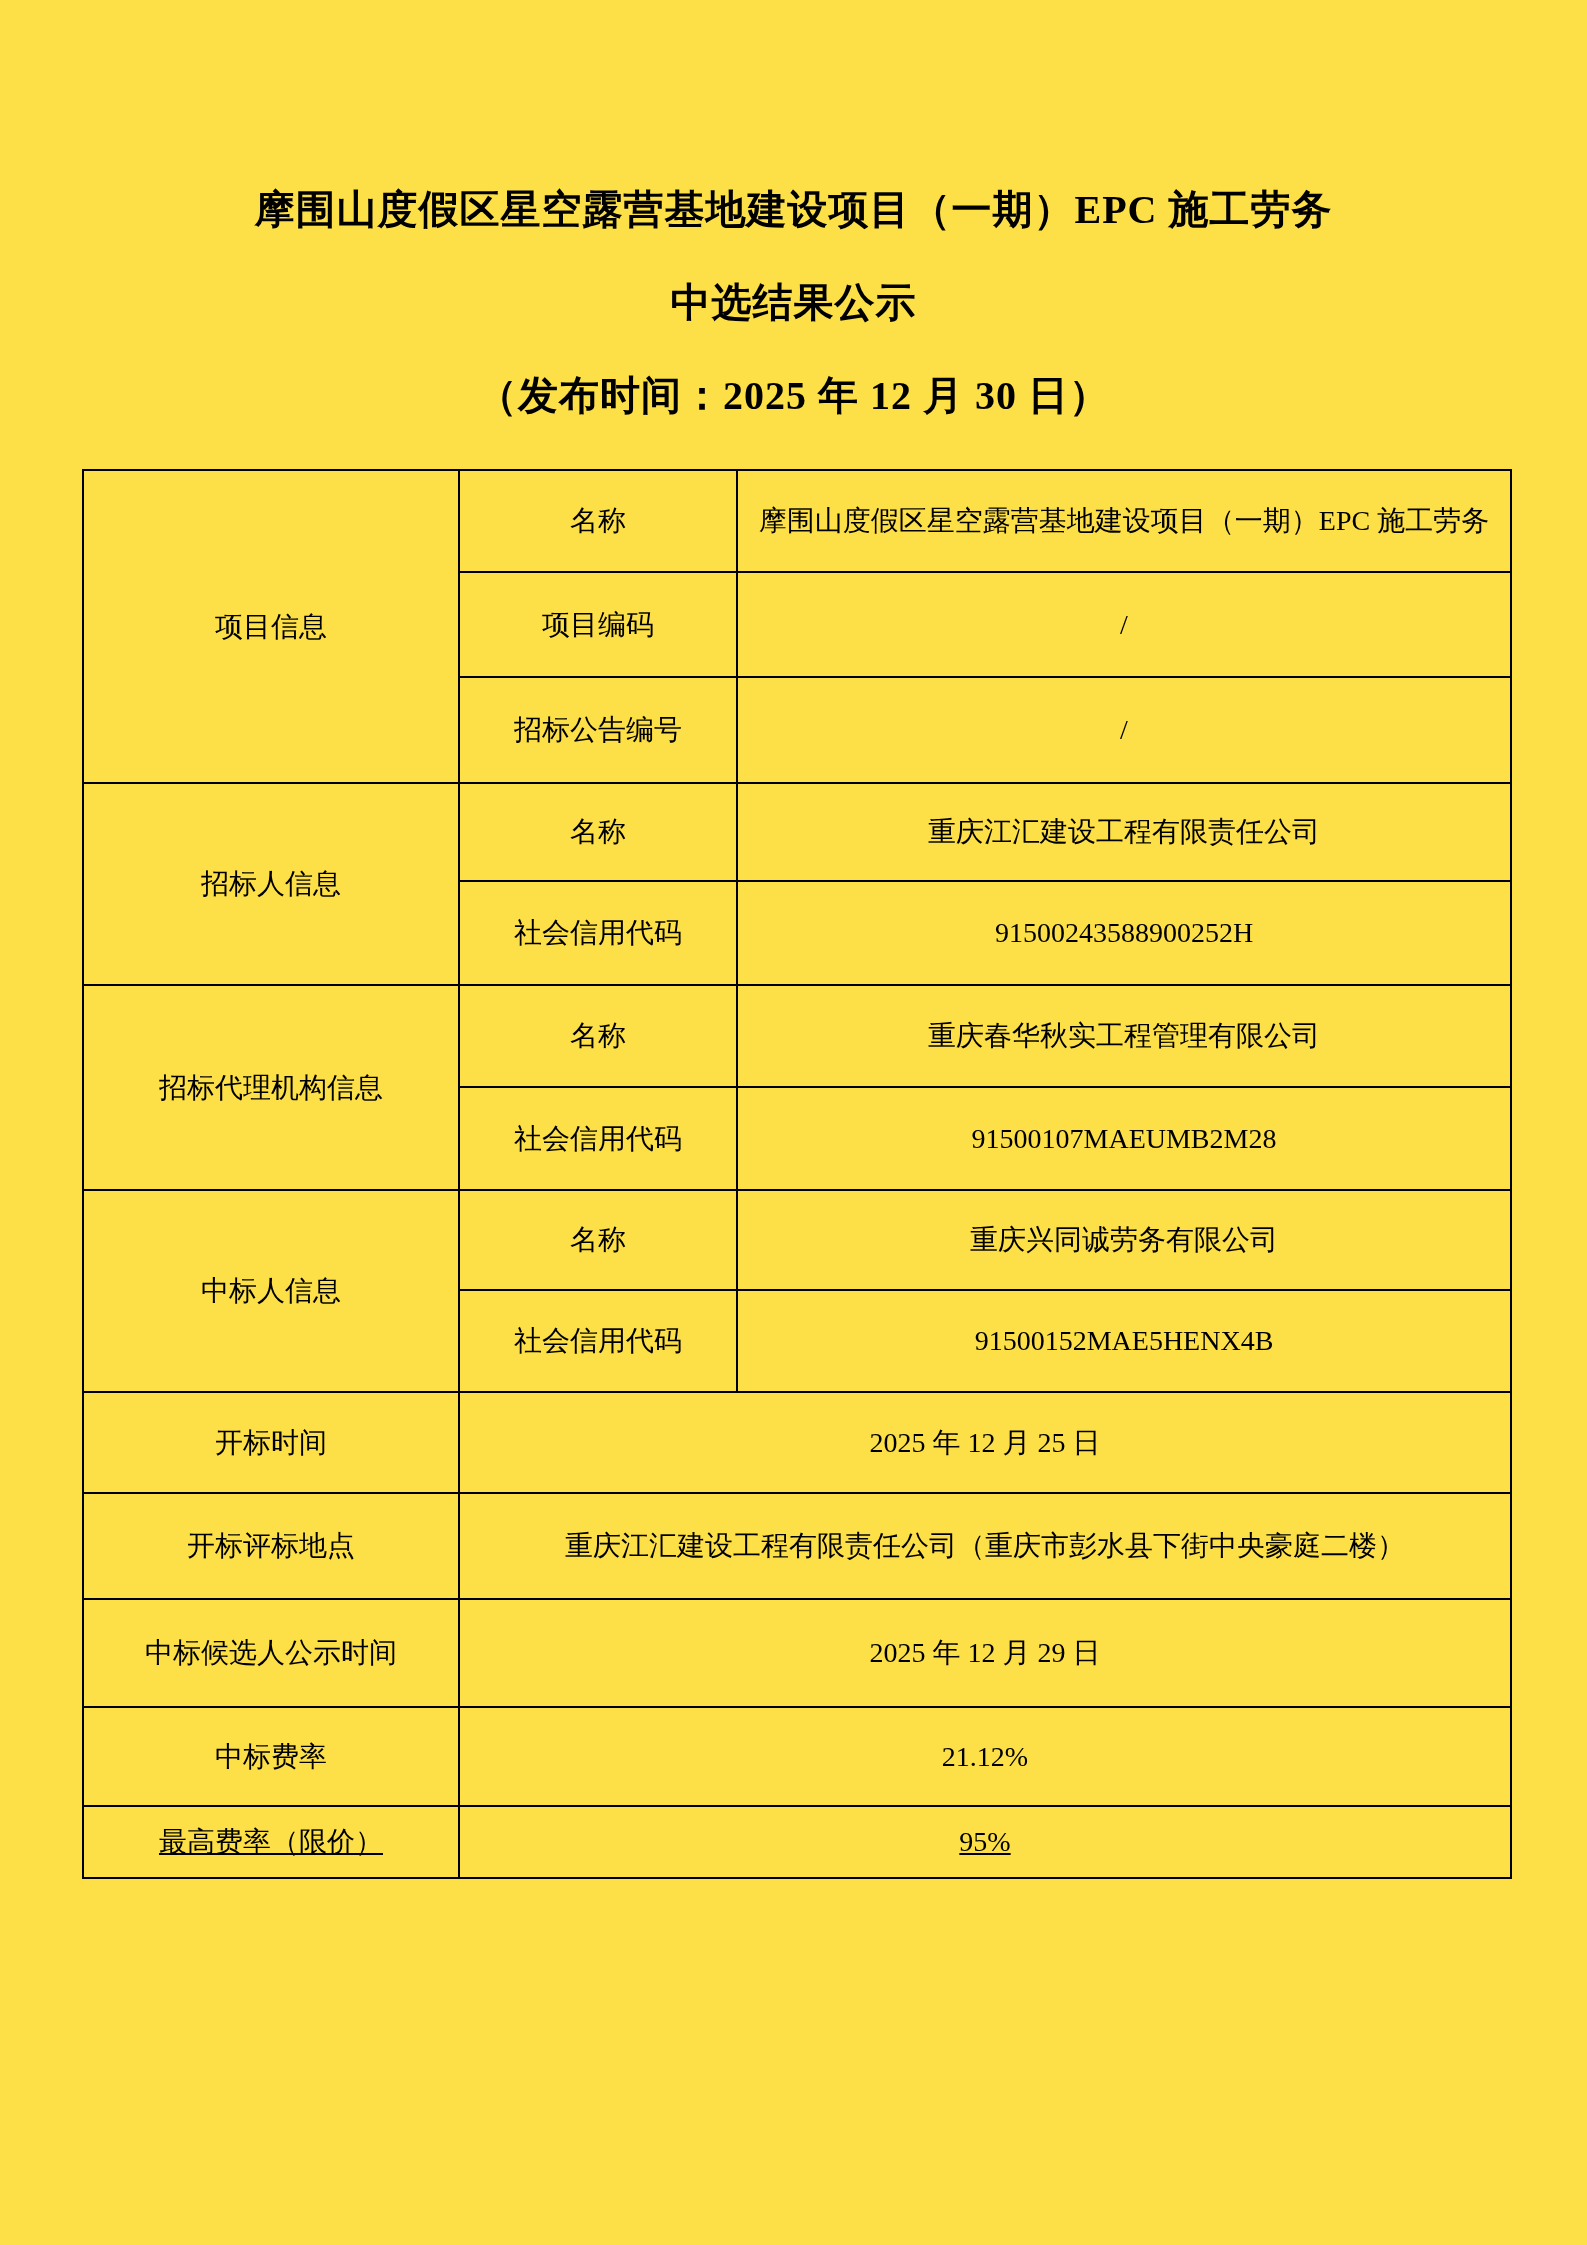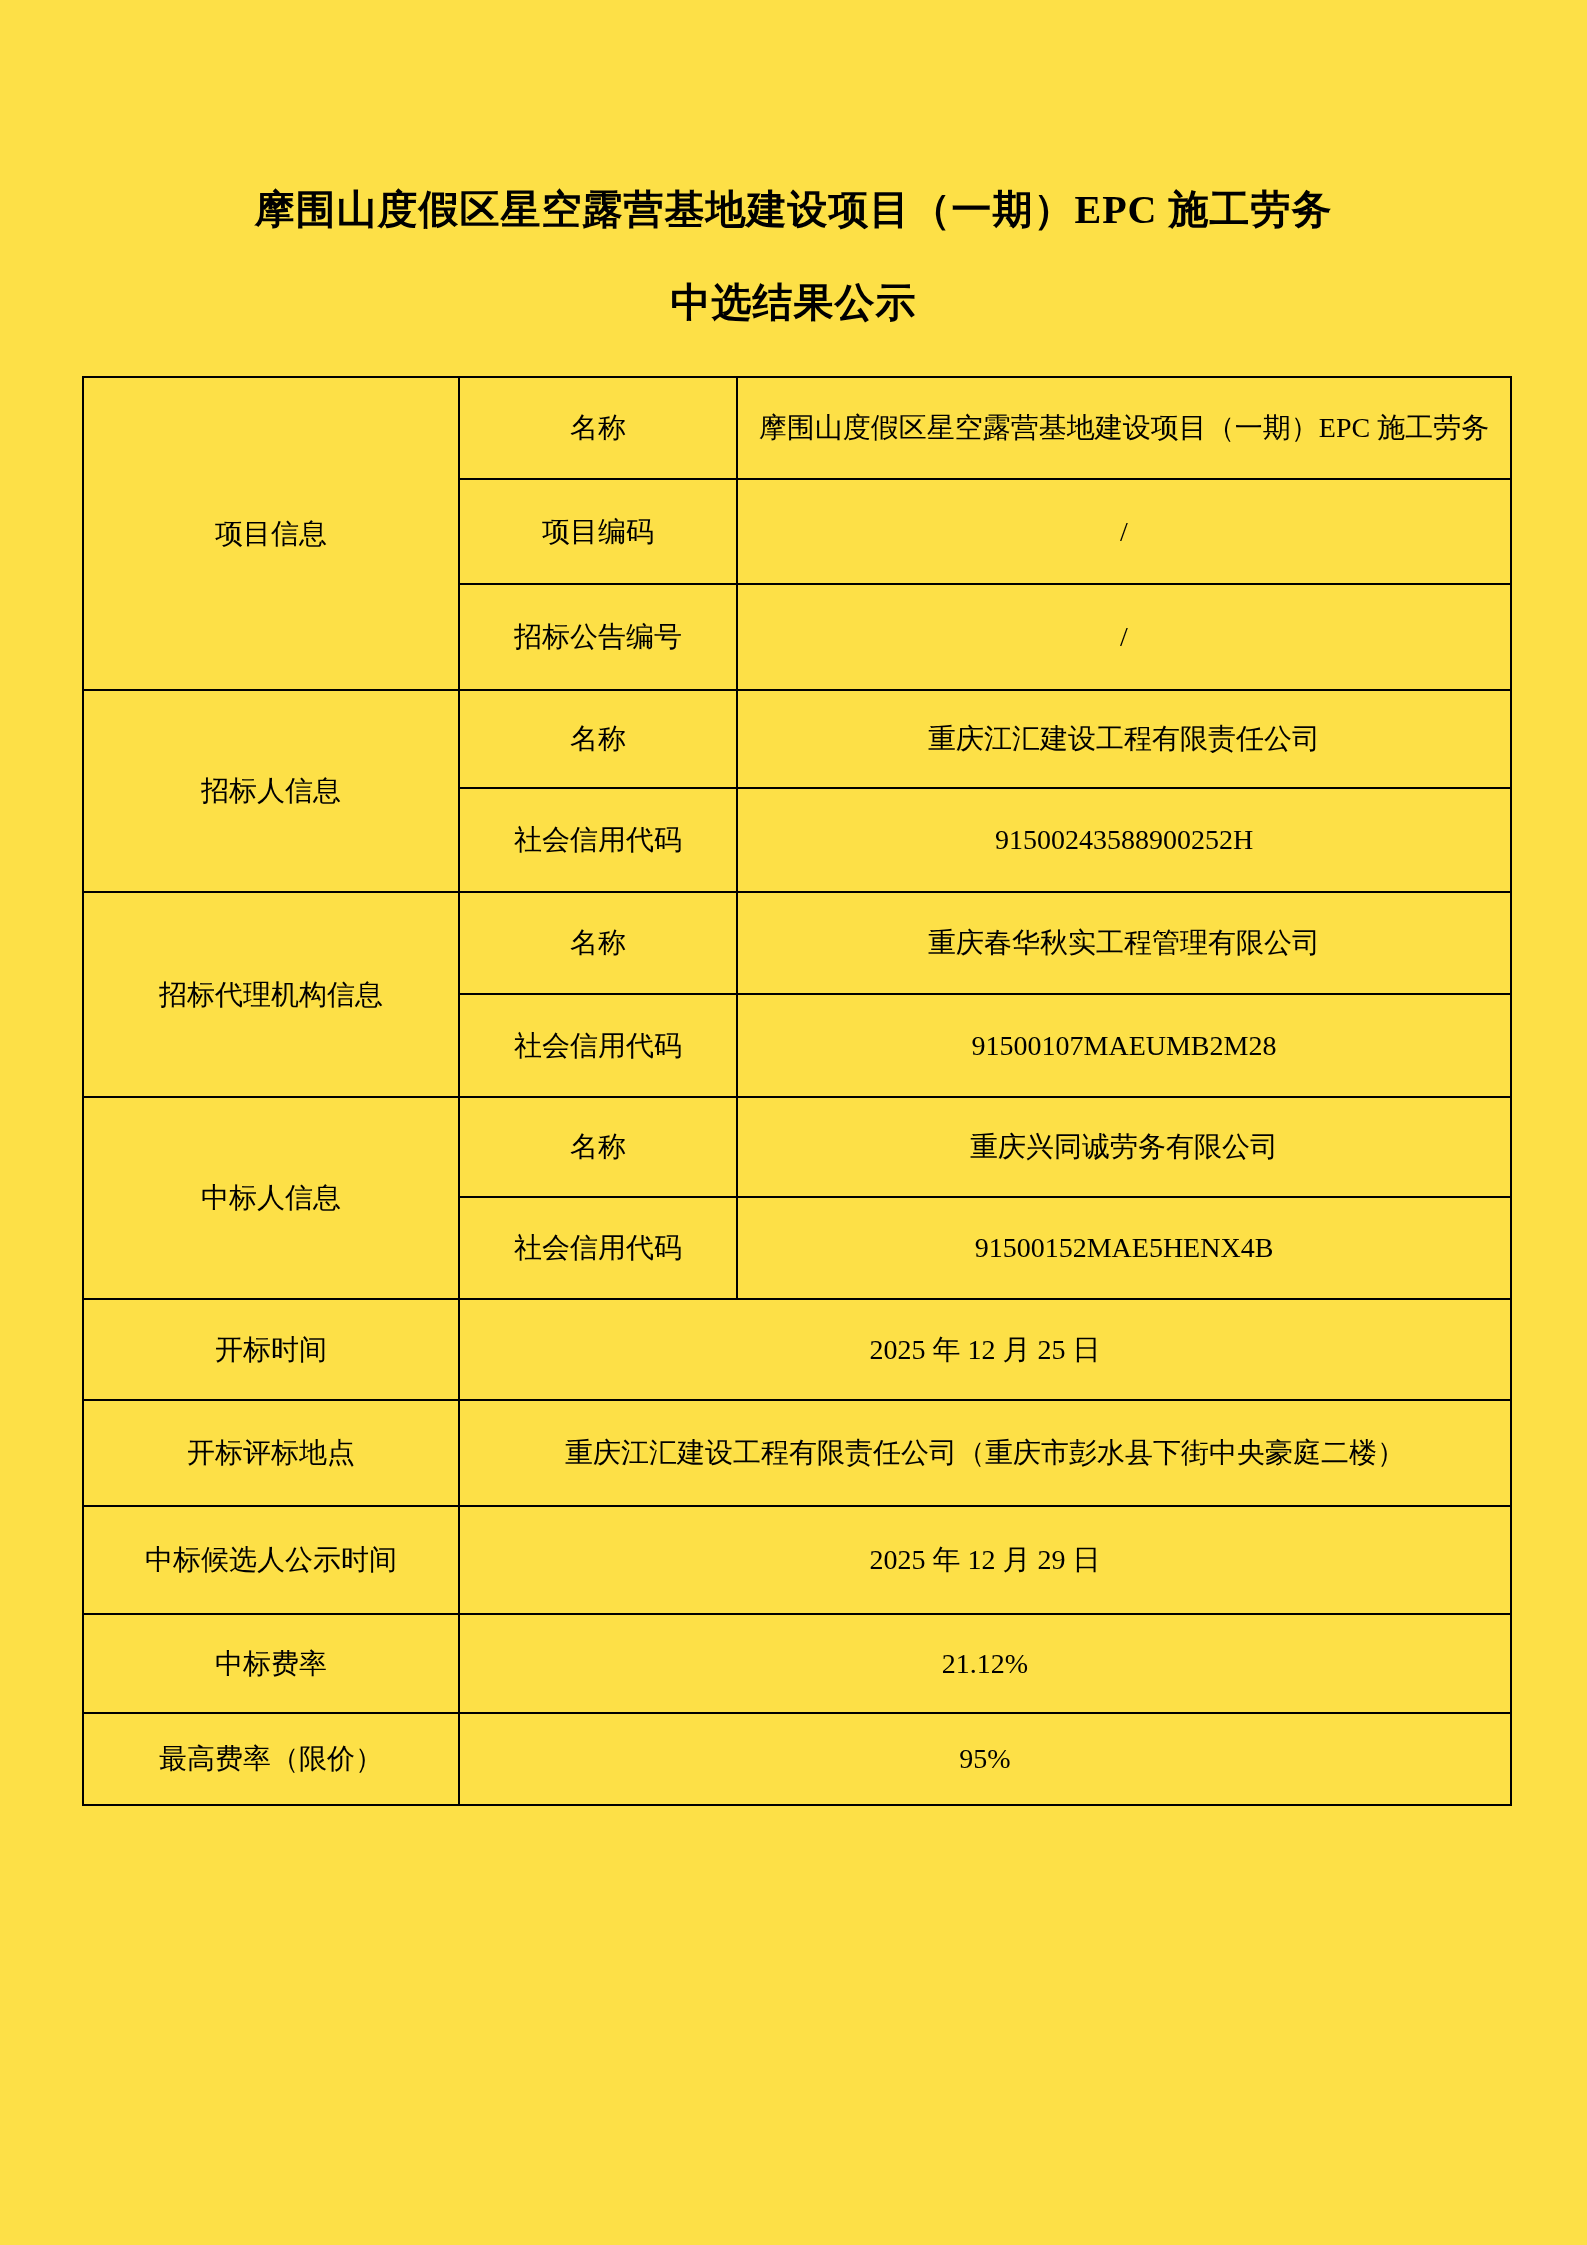--- a/index.html
+++ b/index.html
@@ -54,30 +54,31 @@
   tr.rh4  { height: 98px;  }
   tr.rh5  { height: 104px; }
   tr.rh6  { height: 102px; }
   tr.rh7  { height: 103px; }
   tr.rh8  { height: 100px; }
   tr.rh9  { height: 102px; }
   tr.rh10 { height: 101px;  }
   tr.rh11 { height: 106px; }
   tr.rh12 { height: 108px;  }
   tr.rh13 { height: 99px;  }
-  tr.rh14 { height: 92px;  }
+  tr.rh14 { height: 72px; text-decoration: underline;  }
 </style>
 </head>
 <body>
 
 <div class="page">
 
   <div class="title-block">
     <p class="title-line">摩围山度假区星空露营基地建设项目（一期）EPC 施工劳务</p>
     <p class="title-line">中选结果公示</p>
+    <p class="title-line">（发布时间：2025 年 12 月 30 日）</p>
   </div>
 
   <table class="result-table">
     <colgroup>
       <col class="c1">
       <col class="c2">
       <col class="c3">
     </colgroup>
     <tbody>
 

